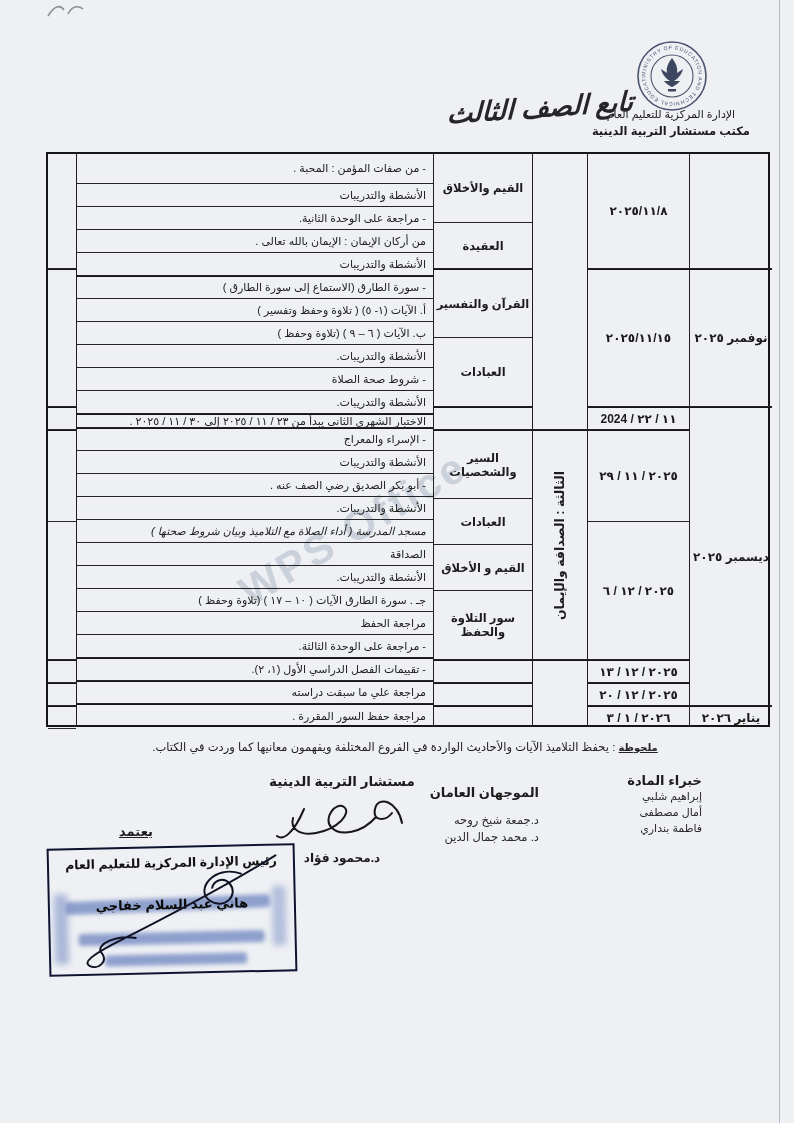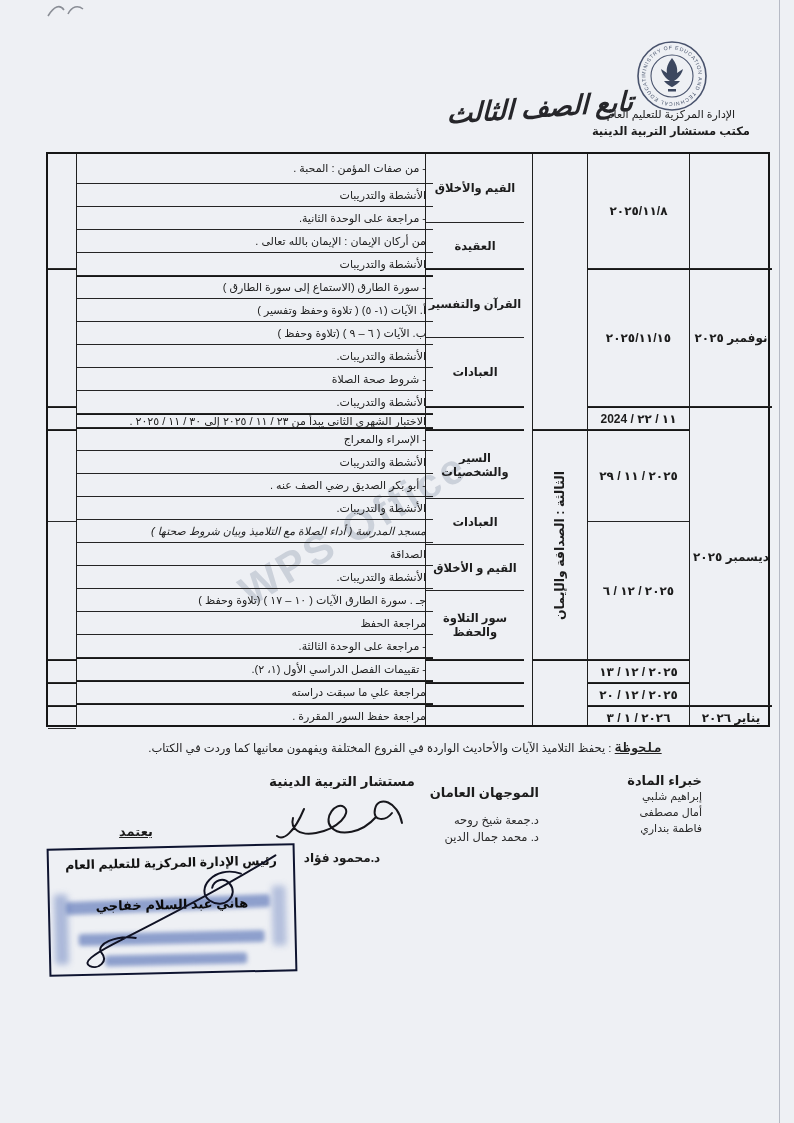--- a/index.html
+++ b/index.html
@@ -29,41 +29,41 @@
     color:rgba(148,158,175,0.38);transform:rotate(-31deg);
     font-weight:bold;pointer-events:none;
   }
 
   
   .tbl{left:46px;top:152px;width:724px;height:575px;border:2px solid #161616;box-sizing:border-box;background:transparent;}
   .col{position:absolute;top:0;bottom:0;box-sizing:border-box;}
   .col+.col{border-left:1.2px solid #1f1f1f;}
   .c-margin {left:0;width:28px;}
   .c-content{left:28px;width:357px;}
-  .c-cat    {left:377px;width:99px;}
+  .c-cat    {left:385px;width:99px;}
   .c-unit   {left:484px;width:55px;}
   .c-date   {left:539px;width:102px;}
   .c-month  {left:641px;width:83px;}
   .cell{
     box-sizing:border-box;border-bottom:1.2px solid #242424;
     display:flex;align-items:center;overflow:hidden;direction:rtl;
   }
   .cell:last-child{border-bottom:none;}
   .cell.thick{border-top:1.6px solid #161616;}
   .c-margin .cell{border-bottom:1.2px solid #2a2a2a;}
   .row-cell{justify-content:flex-start;padding-right:7px;font-size:11px;color:#222;}
   .cat-cell{justify-content:center;text-align:center;font-weight:bold;font-size:11.5px;}
   .unit-cell{justify-content:center;}
   .unit-cell span{transform:rotate(-90deg);white-space:nowrap;font-weight:bold;font-size:12.5px;letter-spacing:.5px;}
   .date-cell{justify-content:center;font-weight:bold;font-size:12px;direction:ltr;letter-spacing:.5px;}
   .month-cell{justify-content:center;font-size:12px;font-weight:600;}
 
   
   .note{left:60px;top:740px;width:690px;text-align:center;direction:rtl;font-size:11.5px;color:#222;}
-  .note .lbl{font-weight:bold;text-decoration:underline;font-size:13px;font-family:Liberation Mono, monospace;}
+  .note .lbl{font-weight:bold;text-decoration:underline;font-size:10px;}
 
   
   .sig-title{font-weight:bold;font-size:13px;direction:rtl;}
   .experts{right:92px;top:773px;width:130px;text-align:right;direction:rtl;}
   .experts .names div{font-size:11px;line-height:16px;color:#2a2a2a;}
   .supervisors{right:255px;top:773px;width:135px;text-align:right;direction:rtl;margin-top:12px;}
   .supervisors .names{margin-top:12px;}
   .supervisors .names div{font-size:11.5px;line-height:17px;color:#2a2a2a;}
   .advisor{right:372px;top:773px;width:160px;text-align:center;direction:rtl;}
   .advisor .sig-title{font-size:13.5px;}

